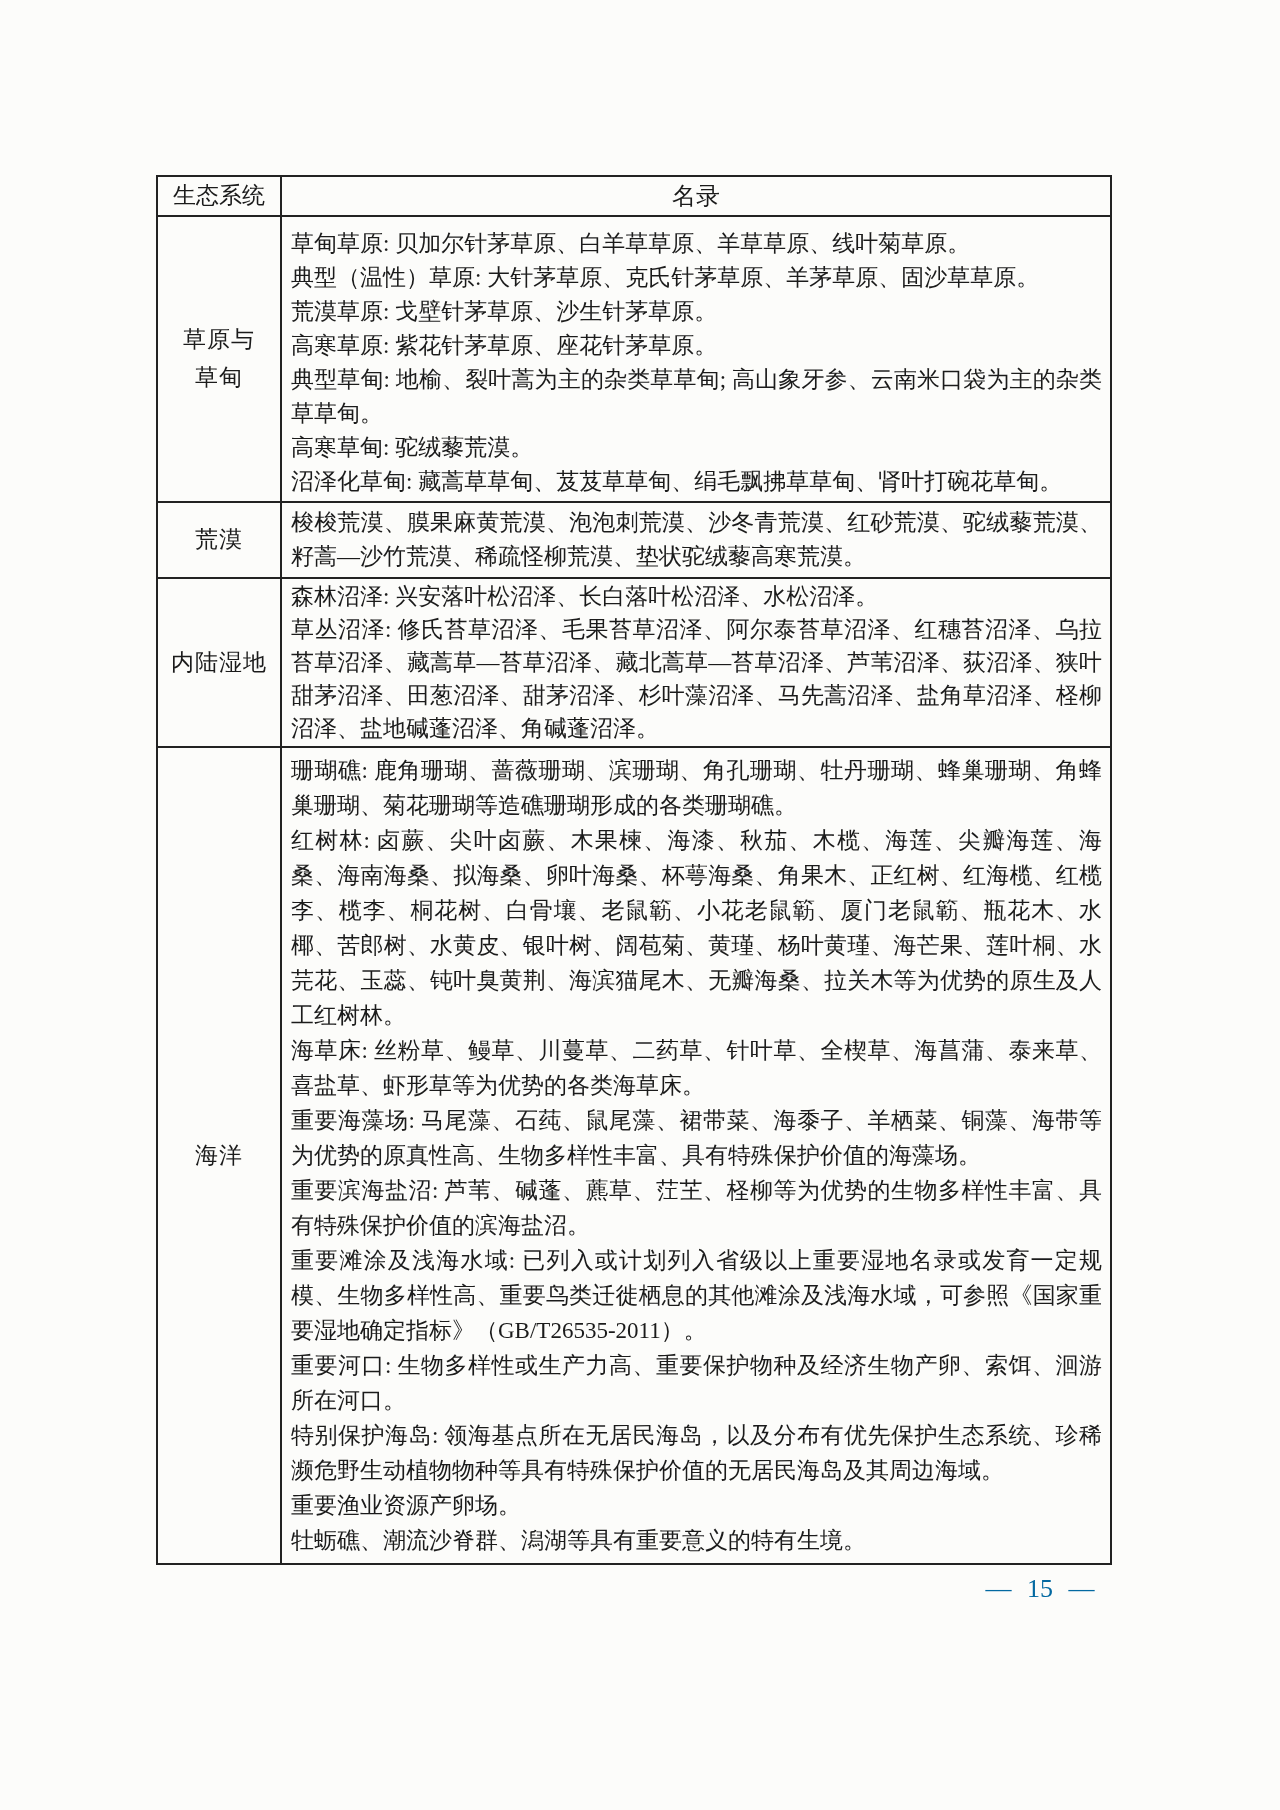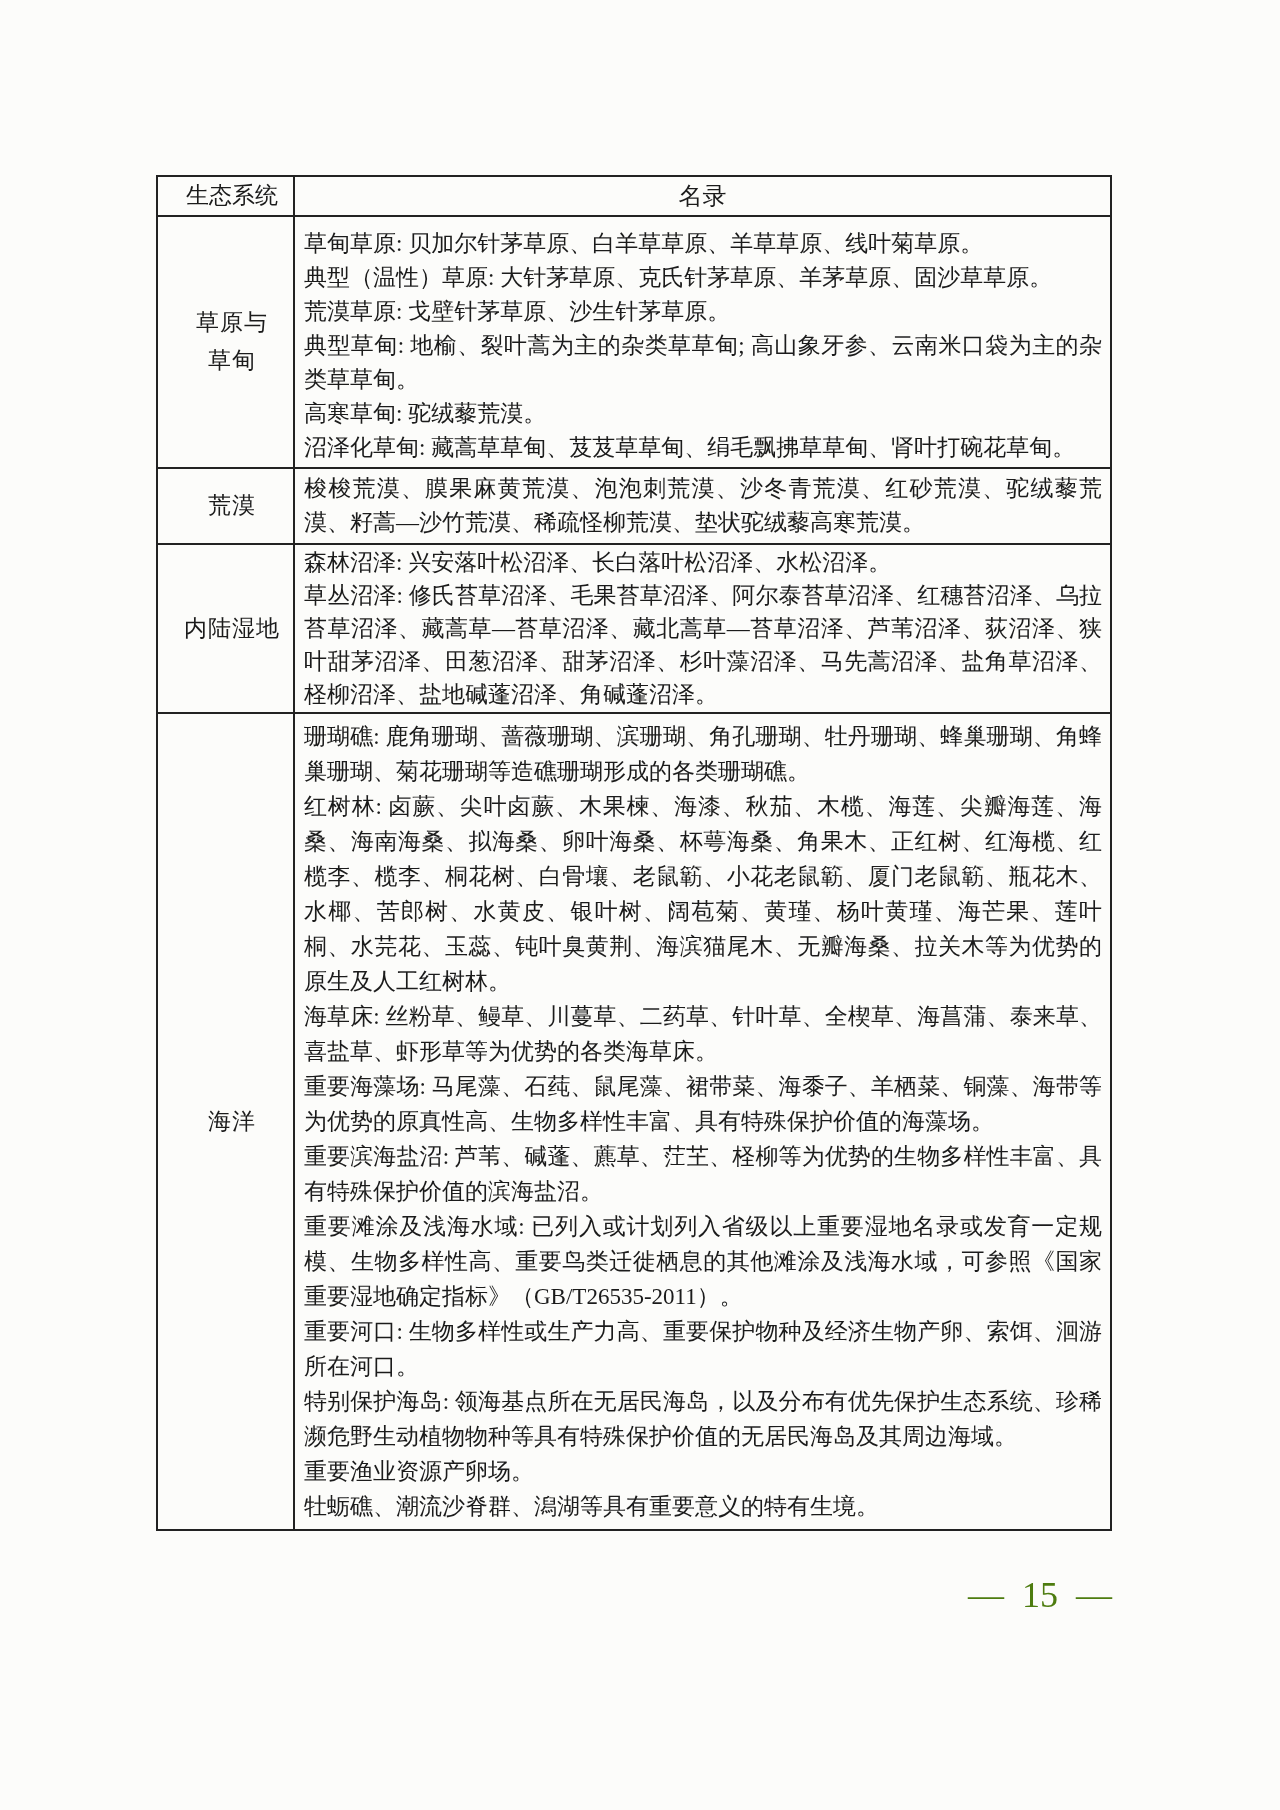--- a/index.html
+++ b/index.html
@@ -22,21 +22,20 @@
   .t-row:first-child{border-top:none;}
   .cell-label{
     width:124px;flex:none;
     border-right:2px solid #222;
     display:flex;align-items:center;justify-content:center;
     text-align:center;
     font-size:23px;line-height:38px;
     white-space:pre-line;
     box-sizing:border-box;
     letter-spacing:1px;
-    margin-left:13px;
   }
   .cell-content{
     flex:1;min-width:0;
     padding:1px 8px 1px 9px;
     box-sizing:border-box;
     text-align:justify;
   }
   .cell-content p{margin:0;font-size:23px;line-height:34px;}
   .cell-content p::after{content:"";display:inline-block;width:0;}
   .header-row{min-height:38px;}
@@ -46,21 +45,21 @@
     text-align:center;font-size:24px;padding:1px 8px;
   }
   .r-grass .cell-content{padding-top:10px;padding-bottom:2px;}
   .r-desert .cell-content{padding-top:3px;padding-bottom:3px;}
   .r-desert .cell-content p{line-height:34px;}
   .r-wetland .cell-content p{line-height:33px;}
   .r-marine .cell-content{padding-top:5px;padding-bottom:5px;}
   .r-marine .cell-content p{line-height:35px;}
   .page-number{
     position:absolute;left:955px;top:1574px;width:170px;
-    text-align:center;font-size:36px;color:#4d7c0f;
+    text-align:center;font-size:26px;color:#0369a1;
     word-spacing:9px;
   }
 </style>
 </head>
 <body>
 
 <div class="page">
 
   <div class="doc-table">
 
@@ -69,20 +68,21 @@
       <div class="cell-content">名录</div>
     </div>
 
     <div class="t-row r-grass">
       <div class="cell-label">草原与
 草甸</div>
       <div class="cell-content">
         <p>草甸草原: 贝加尔针茅草原、白羊草草原、羊草草原、线叶菊草原。</p>
         <p>典型（温性）草原: 大针茅草原、克氏针茅草原、羊茅草原、固沙草草原。</p>
         <p>荒漠草原: 戈壁针茅草原、沙生针茅草原。</p>
+        <p>高寒草原: 紫花针茅草原、座花针茅草原。</p>
         <p>典型草甸: 地榆、裂叶蒿为主的杂类草草甸; 高山象牙参、云南米口袋为主的杂类草草甸。</p>
         <p>高寒草甸: 驼绒藜荒漠。</p>
         <p>沼泽化草甸: 藏蒿草草甸、芨芨草草甸、绢毛飘拂草草甸、肾叶打碗花草甸。</p>
       </div>
     </div>
 
     <div class="t-row r-desert">
       <div class="cell-label">荒漠</div>
       <div class="cell-content">
         <p>梭梭荒漠、膜果麻黄荒漠、泡泡刺荒漠、沙冬青荒漠、红砂荒漠、驼绒藜荒漠、籽蒿—沙竹荒漠、稀疏怪柳荒漠、垫状驼绒藜高寒荒漠。</p>

